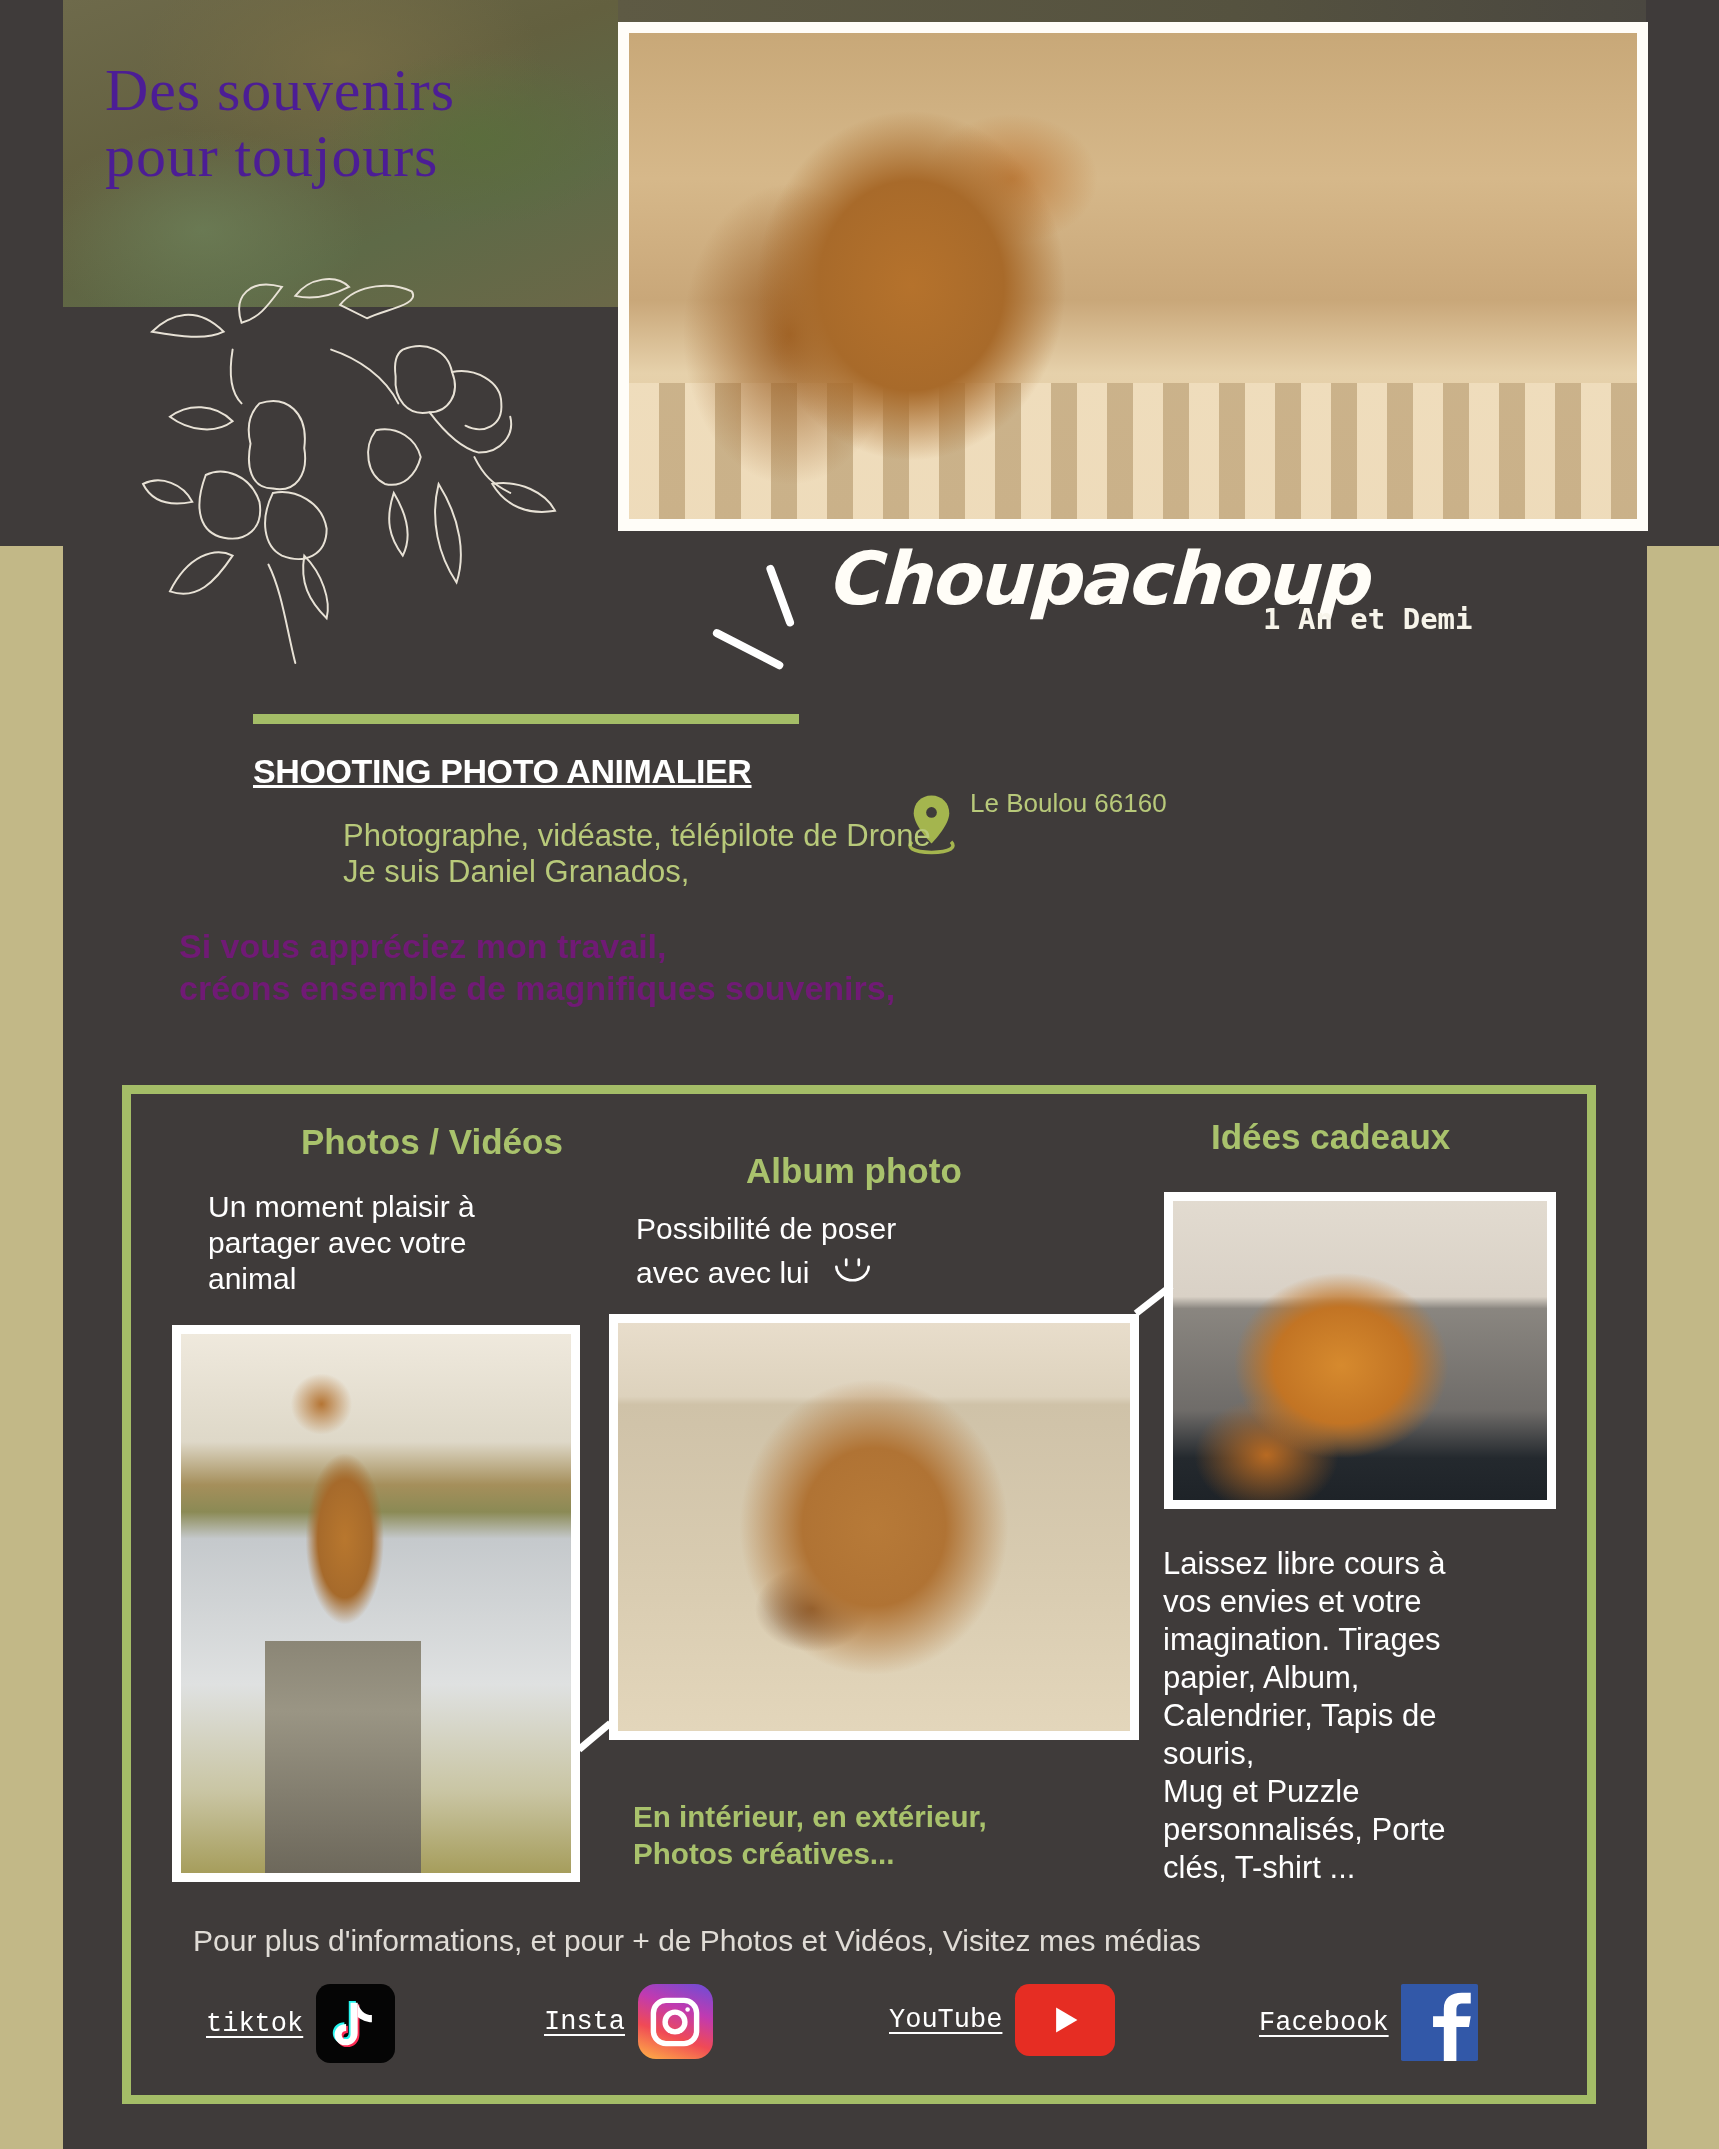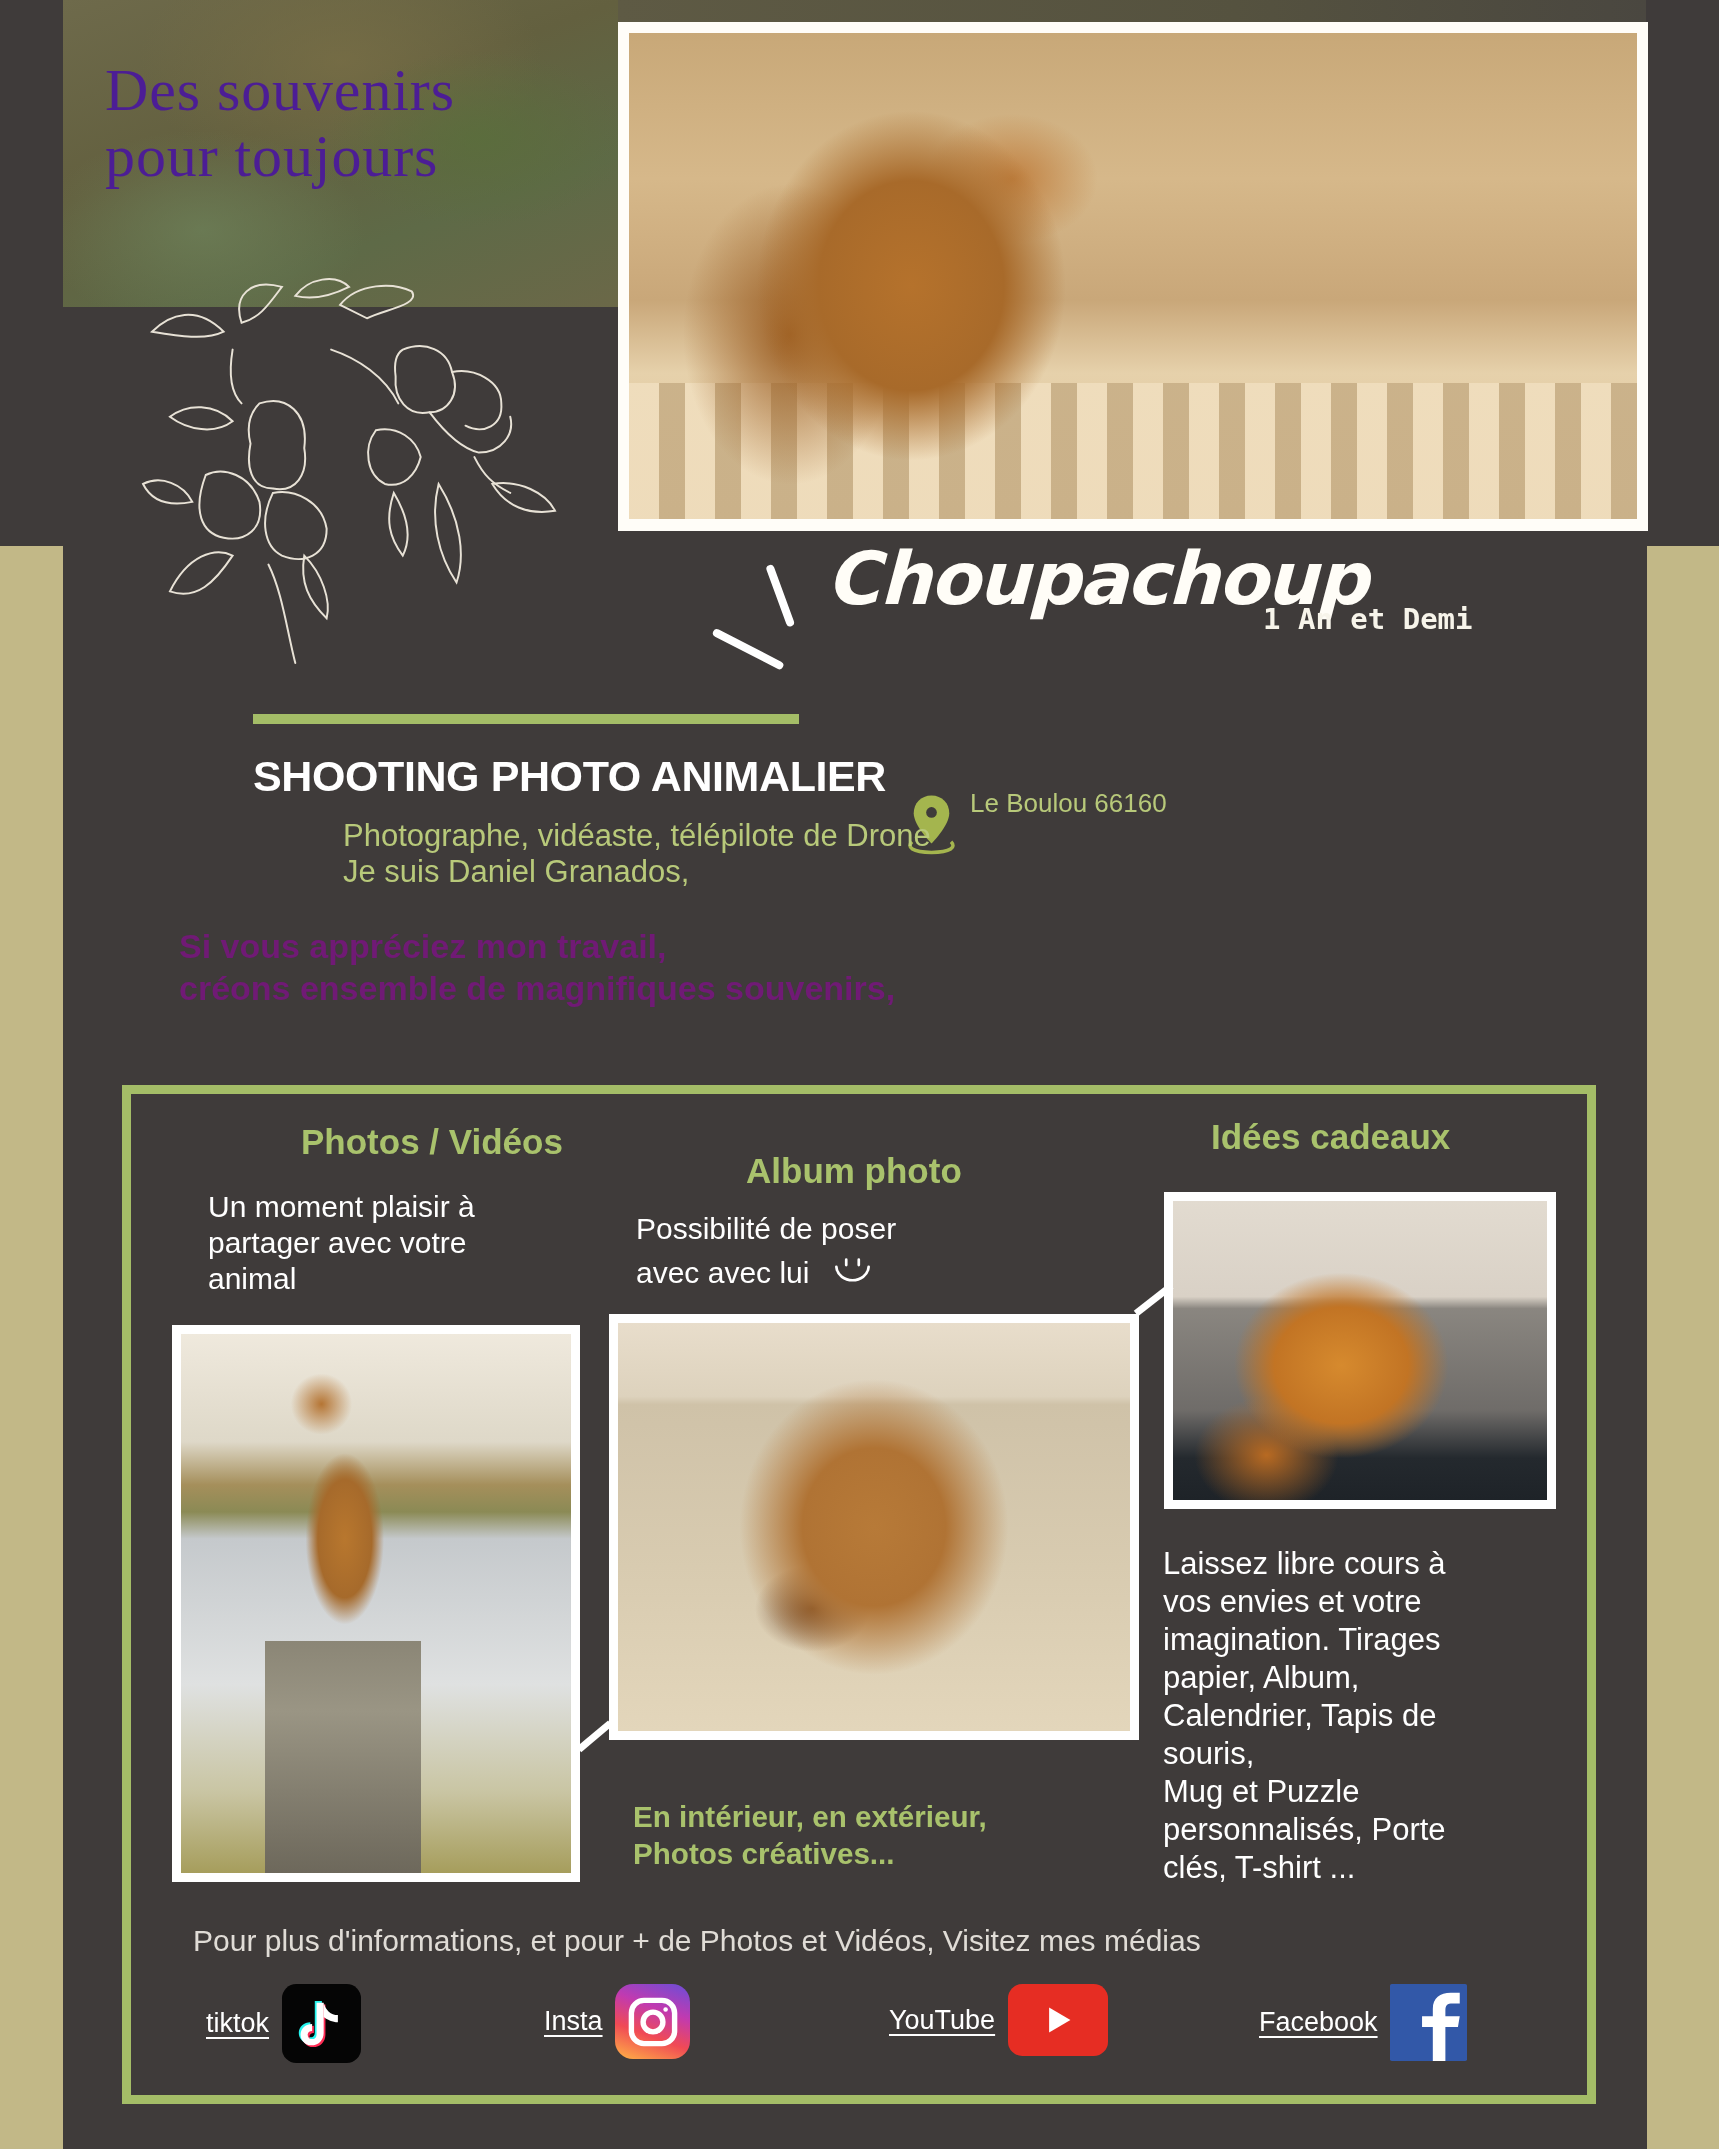--- a/index.html
+++ b/index.html
@@ -39,21 +39,21 @@
   }
 
   .name-dashes { position: absolute; left: 708px; top: 551px; width: 107px; height: 125px; }
   .dog-name { position: absolute; left: 833px; top: 536px;
     font-family: "DejaVu Sans", sans-serif; font-style: italic; font-weight: bold;
     font-size: 73px; color: #fffdf7; letter-spacing: -1.8px; transform: skewX(-4deg); }
   .dog-age { position: absolute; left: 1263px; top: 602px;
     font-family: "DejaVu Sans Mono", monospace; font-weight: bold; font-size: 29px; color: #f7f4ea; }
 
   .green-rule { position: absolute; left: 253px; top: 714px; width: 546px; height: 9.9px; background: #a4bd67; }
-  .shoot-title { position: absolute; left: 253px; top: 752px; font-weight: bold; font-size: 43px; color: #ffffff; letter-spacing: -0.4px; }
+  .shoot-title { position: absolute; left: 253px; top: 752px; font-weight: bold; font-size: 34px; color: #ffffff; letter-spacing: -0.4px; text-decoration: underline; }
 
   .pin-icon { position: absolute; left: 901px; top: 792px; width: 61px; height: 64px; }
   .location { position: absolute; left: 970px; top: 788px; font-size: 26px; color: #b8c97a; }
   .intro { position: absolute; left: 343px; top: 818px; font-size: 31px; line-height: 36px; color: #b8c97a; }
 
   .appeal { position: absolute; left: 179px; top: 925px; width: 1361px; text-align: left;
     font-weight: bold; font-size: 34px; line-height: 42px; color: #701a75; }
 
   .green-box { position: absolute; left: 122px; top: 1085px; width: 1474px; height: 1019px;
     border: 9.9px solid #a4bd67; }
@@ -85,21 +85,21 @@
       radial-gradient(ellipse 134px 116px at 45% 55%, #d68a2e 0%, #c27424 50%, rgba(194,116,36,0) 80%),
       radial-gradient(ellipse 90px 72px at 25% 85%, #b86a22 0%, rgba(184,106,34,0) 80%),
       linear-gradient(180deg, #e2dbd0 0%, #d9d1c6 32%, #8a8680 36%, #6f6c69 70%, #24292e 86%, #1e2328 100%);
   }
 
   .connector { position: absolute; background: #ffffff; height: 7.2px; transform-origin: 0 50%; }
 
   .footer-line { position: absolute; left: 193px; top: 1924px; font-size: 30px; color: #e0dcd6; }
 
   .social { position: absolute; top: 1984px; display: flex; align-items: center; gap: 12.5px; }
-  .social-label { font-size: 27px; color: #ffffff; text-decoration: underline; text-underline-offset: 4.5px; }
+  .social-label { font-size: 27px; color: #ffffff; text-decoration: underline; text-underline-offset: 4.5px; font-family: Liberation Mono, monospace; }
   .social-icon { width: 79px; height: 79px; border-radius: 14.3px; display: flex; align-items: center; justify-content: center; }
   .tiktok-icon { background: #050505; }
   .insta-icon { background: linear-gradient(200deg, #6a4ed8 0%, #c13ab0 35%, #f04a55 65%, #ffb445 100%); width: 75px; height: 75px; border-radius: 18px; }
   .youtube-icon { background: #e62d23; width: 100px; height: 72px; border-radius: 14.3px; }
   .facebook-icon { background: #3258a8; width: 77px; height: 77px; border-radius: 1.8px; align-items: flex-end; justify-content: flex-end; }
 </style>
 </head>
 <body>
 
 <div class="beige-top"></div>

